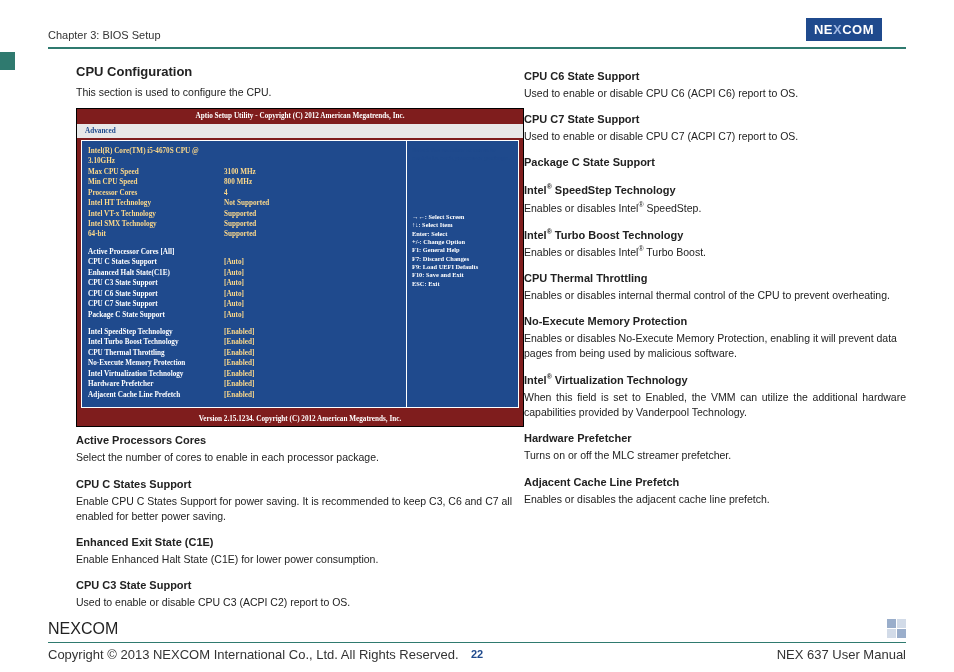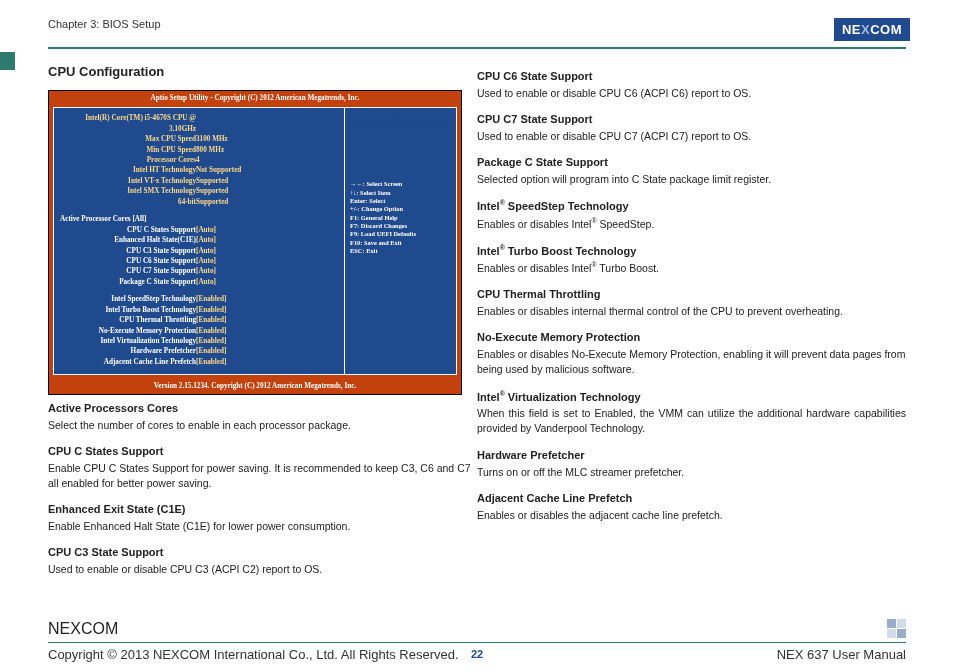--- a/index.html
+++ b/index.html
@@ -1,39 +1,39 @@
 <!DOCTYPE html>
 <html><head>
 <meta charset="utf-8">
 <style>
   * { box-sizing: border-box; margin: 0; padding: 0; }
   body { font-family: "Segoe UI", Arial, sans-serif; width: 954px; height: 672px; background: #fff; position: relative; color: #222; }
   .edge-tab { position: absolute; left: 0; top: 52px; width: 15px; height: 18px; background: #2f7a6f; }
-  .header { display: flex; justify-content: space-between; align-items: flex-start; padding: 18px 44px 0 48px; }
+  .header { display: flex; justify-content: space-between; align-items: flex-end; padding: 18px 72px 0 48px; }
   .chapter { font-size: 11px; color: #333; }
   .logo { background: #1f4a8d; color: #fff; font-weight: bold; padding: 4px 8px; font-size: 13px; letter-spacing: .5px; }
   .logo .x { color: #9fb7e2; }
   .rule { height: 2px; background: #2f7a6f; margin: 6px 48px 0 48px; }
-  .content { display: flex; padding: 14px 48px 0 48px; }
+  .content { display: flex; padding: 14px 48px 0 48px; margin-left: 28px; }
   .col { flex: 1; font-size: 10.5px; line-height: 1.45; }
   .h2 { font-weight: 700; font-size: 13px; margin-bottom: 3px; }
   .h3 { font-weight: 700; font-size: 11px; margin-top: 11px; }
   .h3.first { margin-top: 6px; }
   .h3 + .body { margin-top: 1px; }
   .body { margin-bottom: 2px; }
   .justify { text-align: justify; }
   sup.reg { font-size: 7px; }
   
-  .bios { margin-top: 8px; border: 1px solid #000; background: #c2410c; width: 414px; font-family: "Times New Roman", serif; font-weight: bold; font-size: 7.2px; color: #fff; }
+  .bios { margin-top: 8px; border: 1px solid #000; background: #7f1d1d; width: 448px; font-family: "Times New Roman", serif; font-weight: bold; font-size: 7.2px; color: #fff; }
   .bios-title, .bios-footer { text-align: center; padding: 2px 0; font-size: 7.2px; }
   .bios-tabs { background: #e8e8e8; color: #1f4a8d; padding: 2px 8px; font-size: 7.2px; }
   .bios-body { display: flex; background: #1f4a8d; margin: 2px 4px 4px 4px; border: 1px solid #fff; }
   .bios-left { flex: 1; padding: 5px 6px 7px 6px; display: flex; flex-direction: column; gap: 0; }
   .bios-right { width: 112px; border-left: 1px solid #fff; padding: 5px 5px 7px 5px; color: #1f4a8d; line-height: 1.25; }
-  .bios-info .row, .bios-opts .row, .bios-en .row { display: flex; text-align: right; }
+  .bios-info .row, .bios-opts .row, .bios-en .row { display: flex; }
   .bios-info .lbl, .bios-opts .lbl, .bios-en .lbl { width: 136px; }
   .bios-info { color: #fcd88a; }
   .bios-head { color: #fff; margin-top: 7px; }
   .bios-opts { color: #fcd88a; }
   .bios-opts .lbl { color: #fff; }
   .bios-en { color: #fcd88a; margin-top: 7px; }
   .bios-en .lbl { color: #fff; }
   .bios-hints { margin-top: 50px; color: #fff; font-size: 6.4px; line-height: 1.3; }
   .bios-hint-top { color: #1f4a8d; font-size: 6.8px; line-height: 1.25; }
   
@@ -54,23 +54,25 @@
   <div class="chapter">Chapter 3: BIOS Setup</div>
   <div class="logo">
     <span>NE</span><span class="x">X</span><span>COM</span>
   </div>
 </div>
 <div class="rule"></div>
 
 <div class="content">
   <div class="col">
     <div class="h2">CPU Configuration</div>
+    <div class="body">This section is used to configure the CPU.</div>
 
     <div class="bios">
       <div class="bios-title">Aptio Setup Utility - Copyright (C) 2012 American Megatrends, Inc.</div>
+      <div class="bios-tabs">Advanced</div>
       <div class="bios-body">
         <div class="bios-left">
           <div class="bios-info">
               <div class="row">
                 <span class="lbl">Intel(R) Core(TM) i5-4670S CPU @ 3.10GHz</span>
                 <span></span>
               </div>
               <div class="row">
                 <span class="lbl">Max CPU Speed</span>
                 <span>3100 MHz</span>
@@ -191,21 +193,20 @@
       </div>
   </div>
 
   <div class="col">
     <div>
         <div class="h3 first">CPU C6 State Support</div>
         <div class="body">Used to enable or disable CPU C6 (ACPI C6) report to OS.</div>
         <div class="h3">CPU C7 State Support</div>
         <div class="body">Used to enable or disable CPU C7 (ACPI C7) report to OS.</div>
         <div class="h3">Package C State Support</div>
-        <div class="body">Selected option will program into C State package limit register.</div>
         <div class="h3">Intel<sup class="reg">®</sup> SpeedStep Technology</div>
         <div class="body">Enables or disables Intel<sup class="reg">®</sup> SpeedStep.</div>
         <div class="h3">Intel<sup class="reg">®</sup> Turbo Boost Technology</div>
         <div class="body">Enables or disables Intel<sup class="reg">®</sup> Turbo Boost.</div>
         <div class="h3">CPU Thermal Throttling</div>
         <div class="body justify">Enables or disables internal thermal control of the CPU to prevent overheating.</div>
         <div class="h3">No-Execute Memory Protection</div>
         <div class="body">Enables or disables No-Execute Memory Protection, enabling it will prevent data pages from being used by malicious software.</div>
         <div class="h3">Intel<sup class="reg">®</sup> Virtualization Technology</div>
         <div class="body justify">When this field is set to Enabled, the VMM can utilize the additional hardware capabilities provided by Vanderpool Technology.</div>

